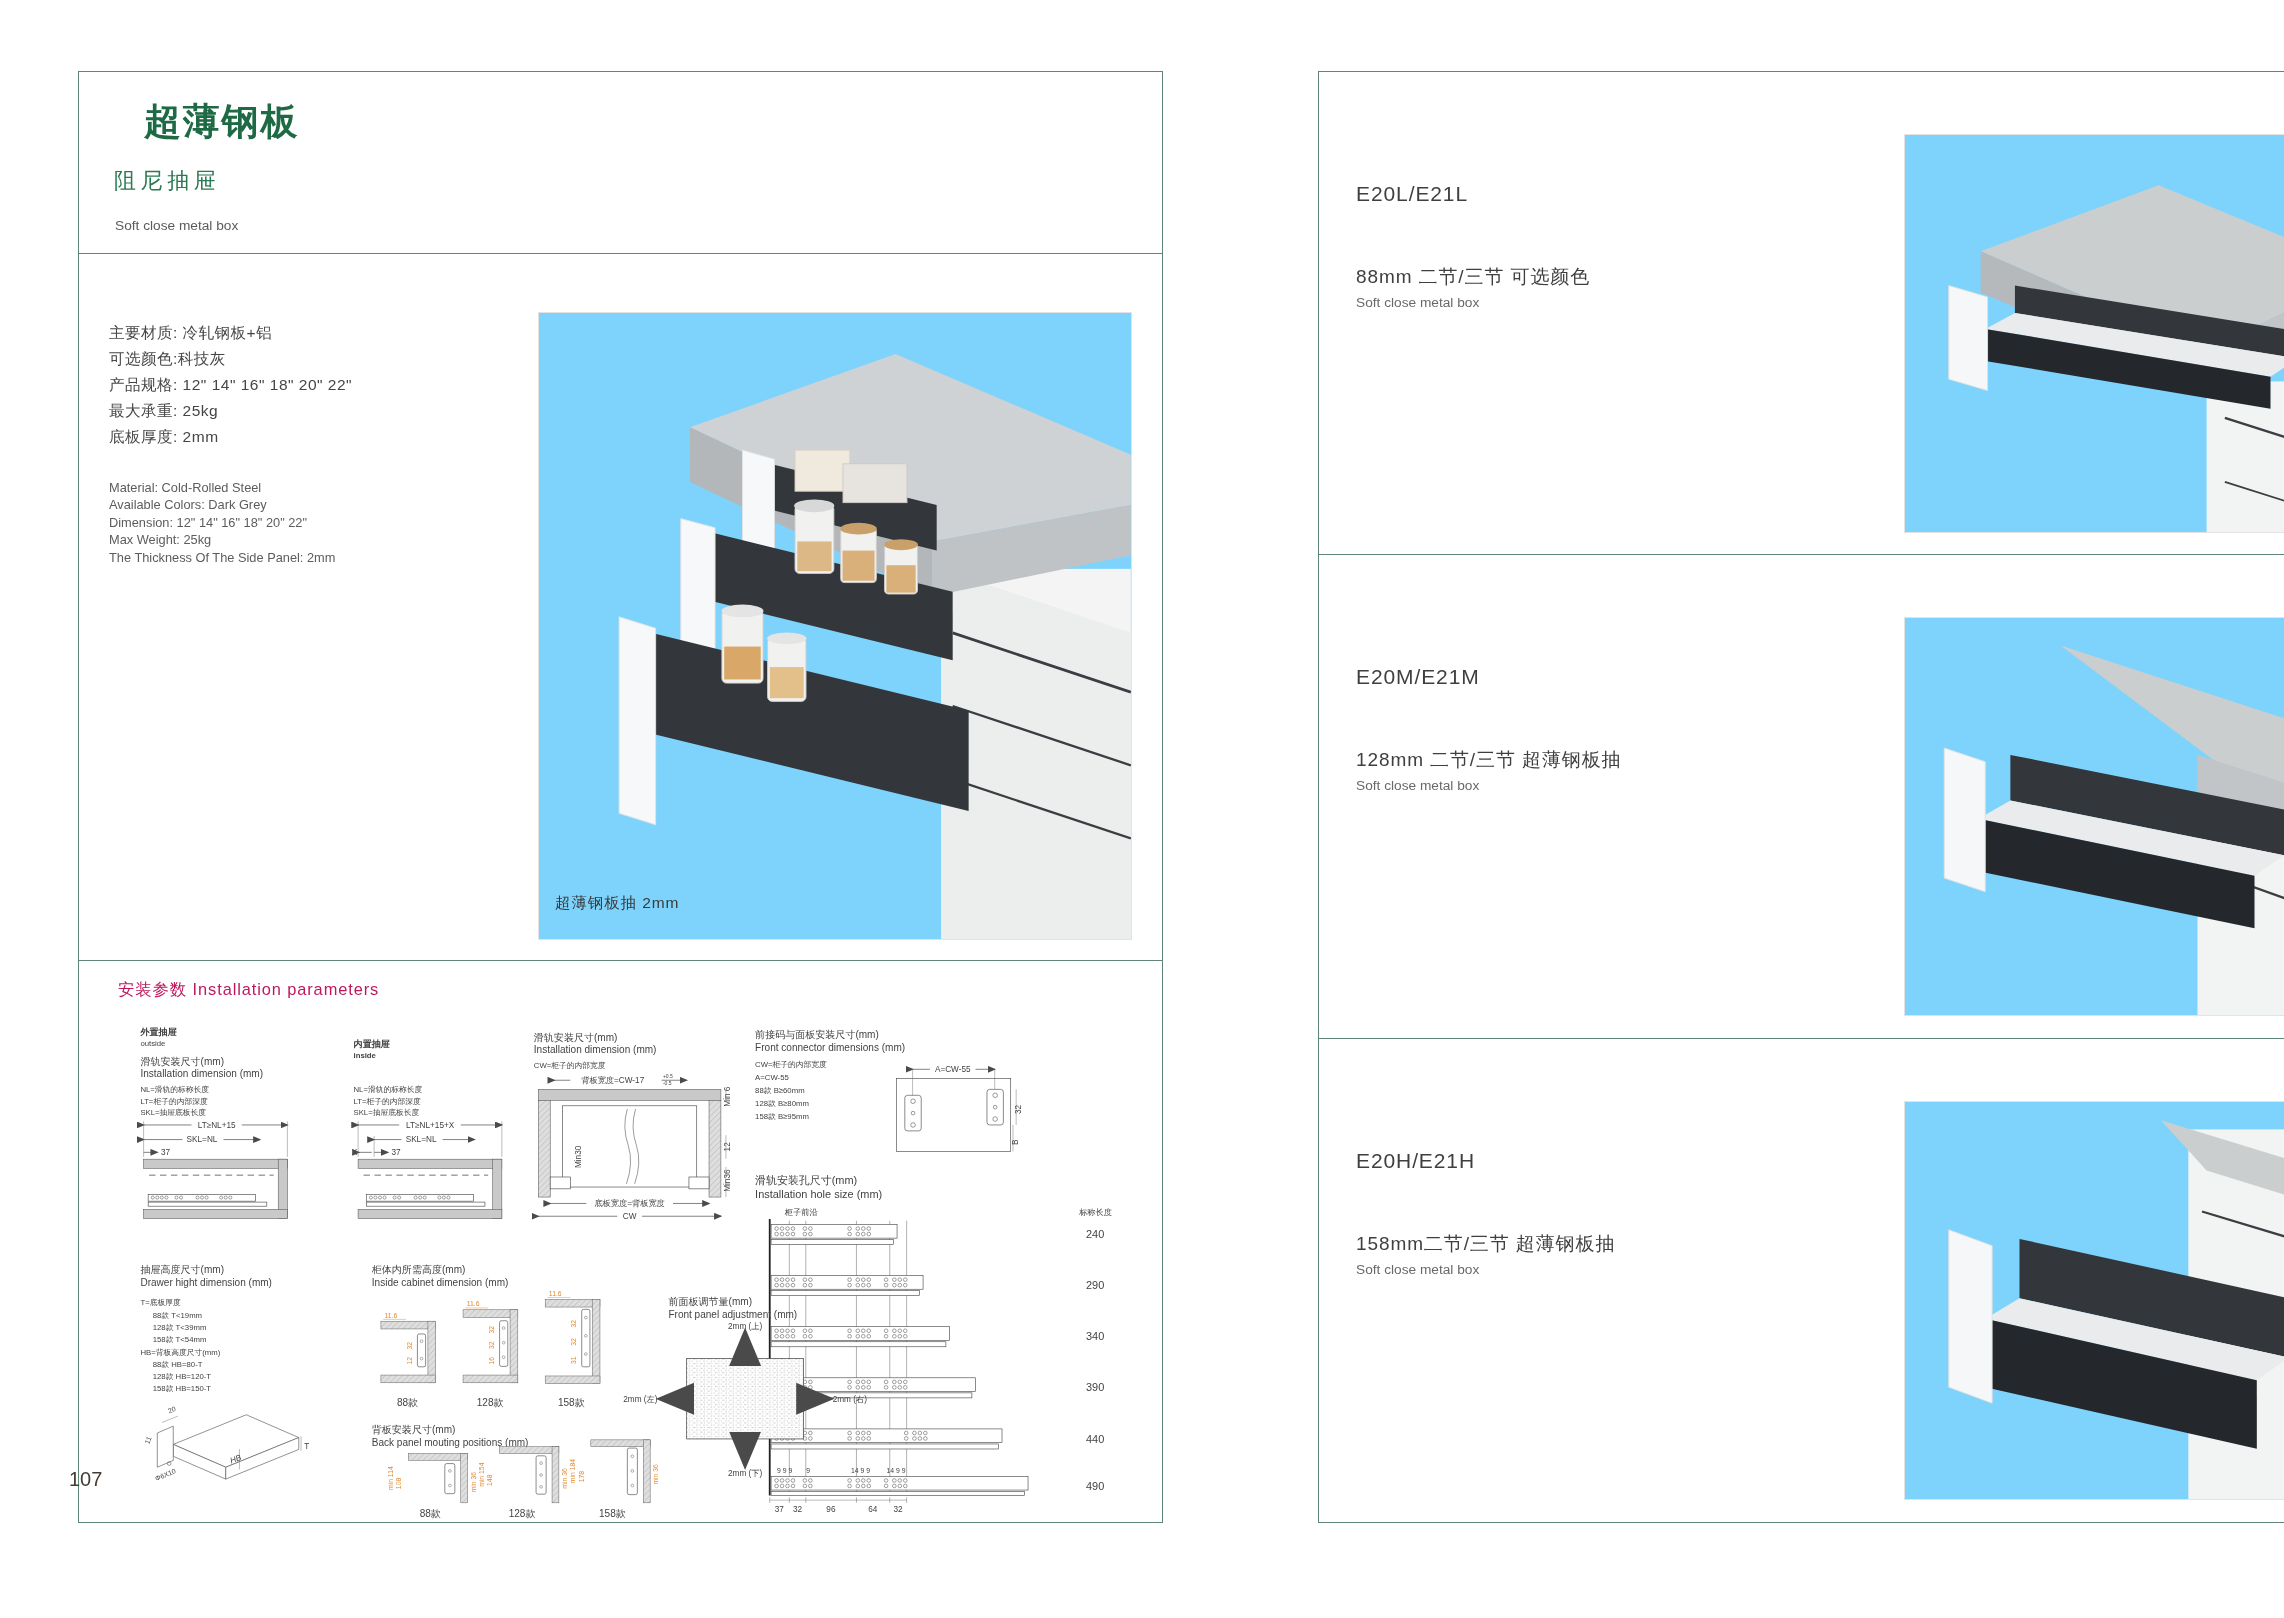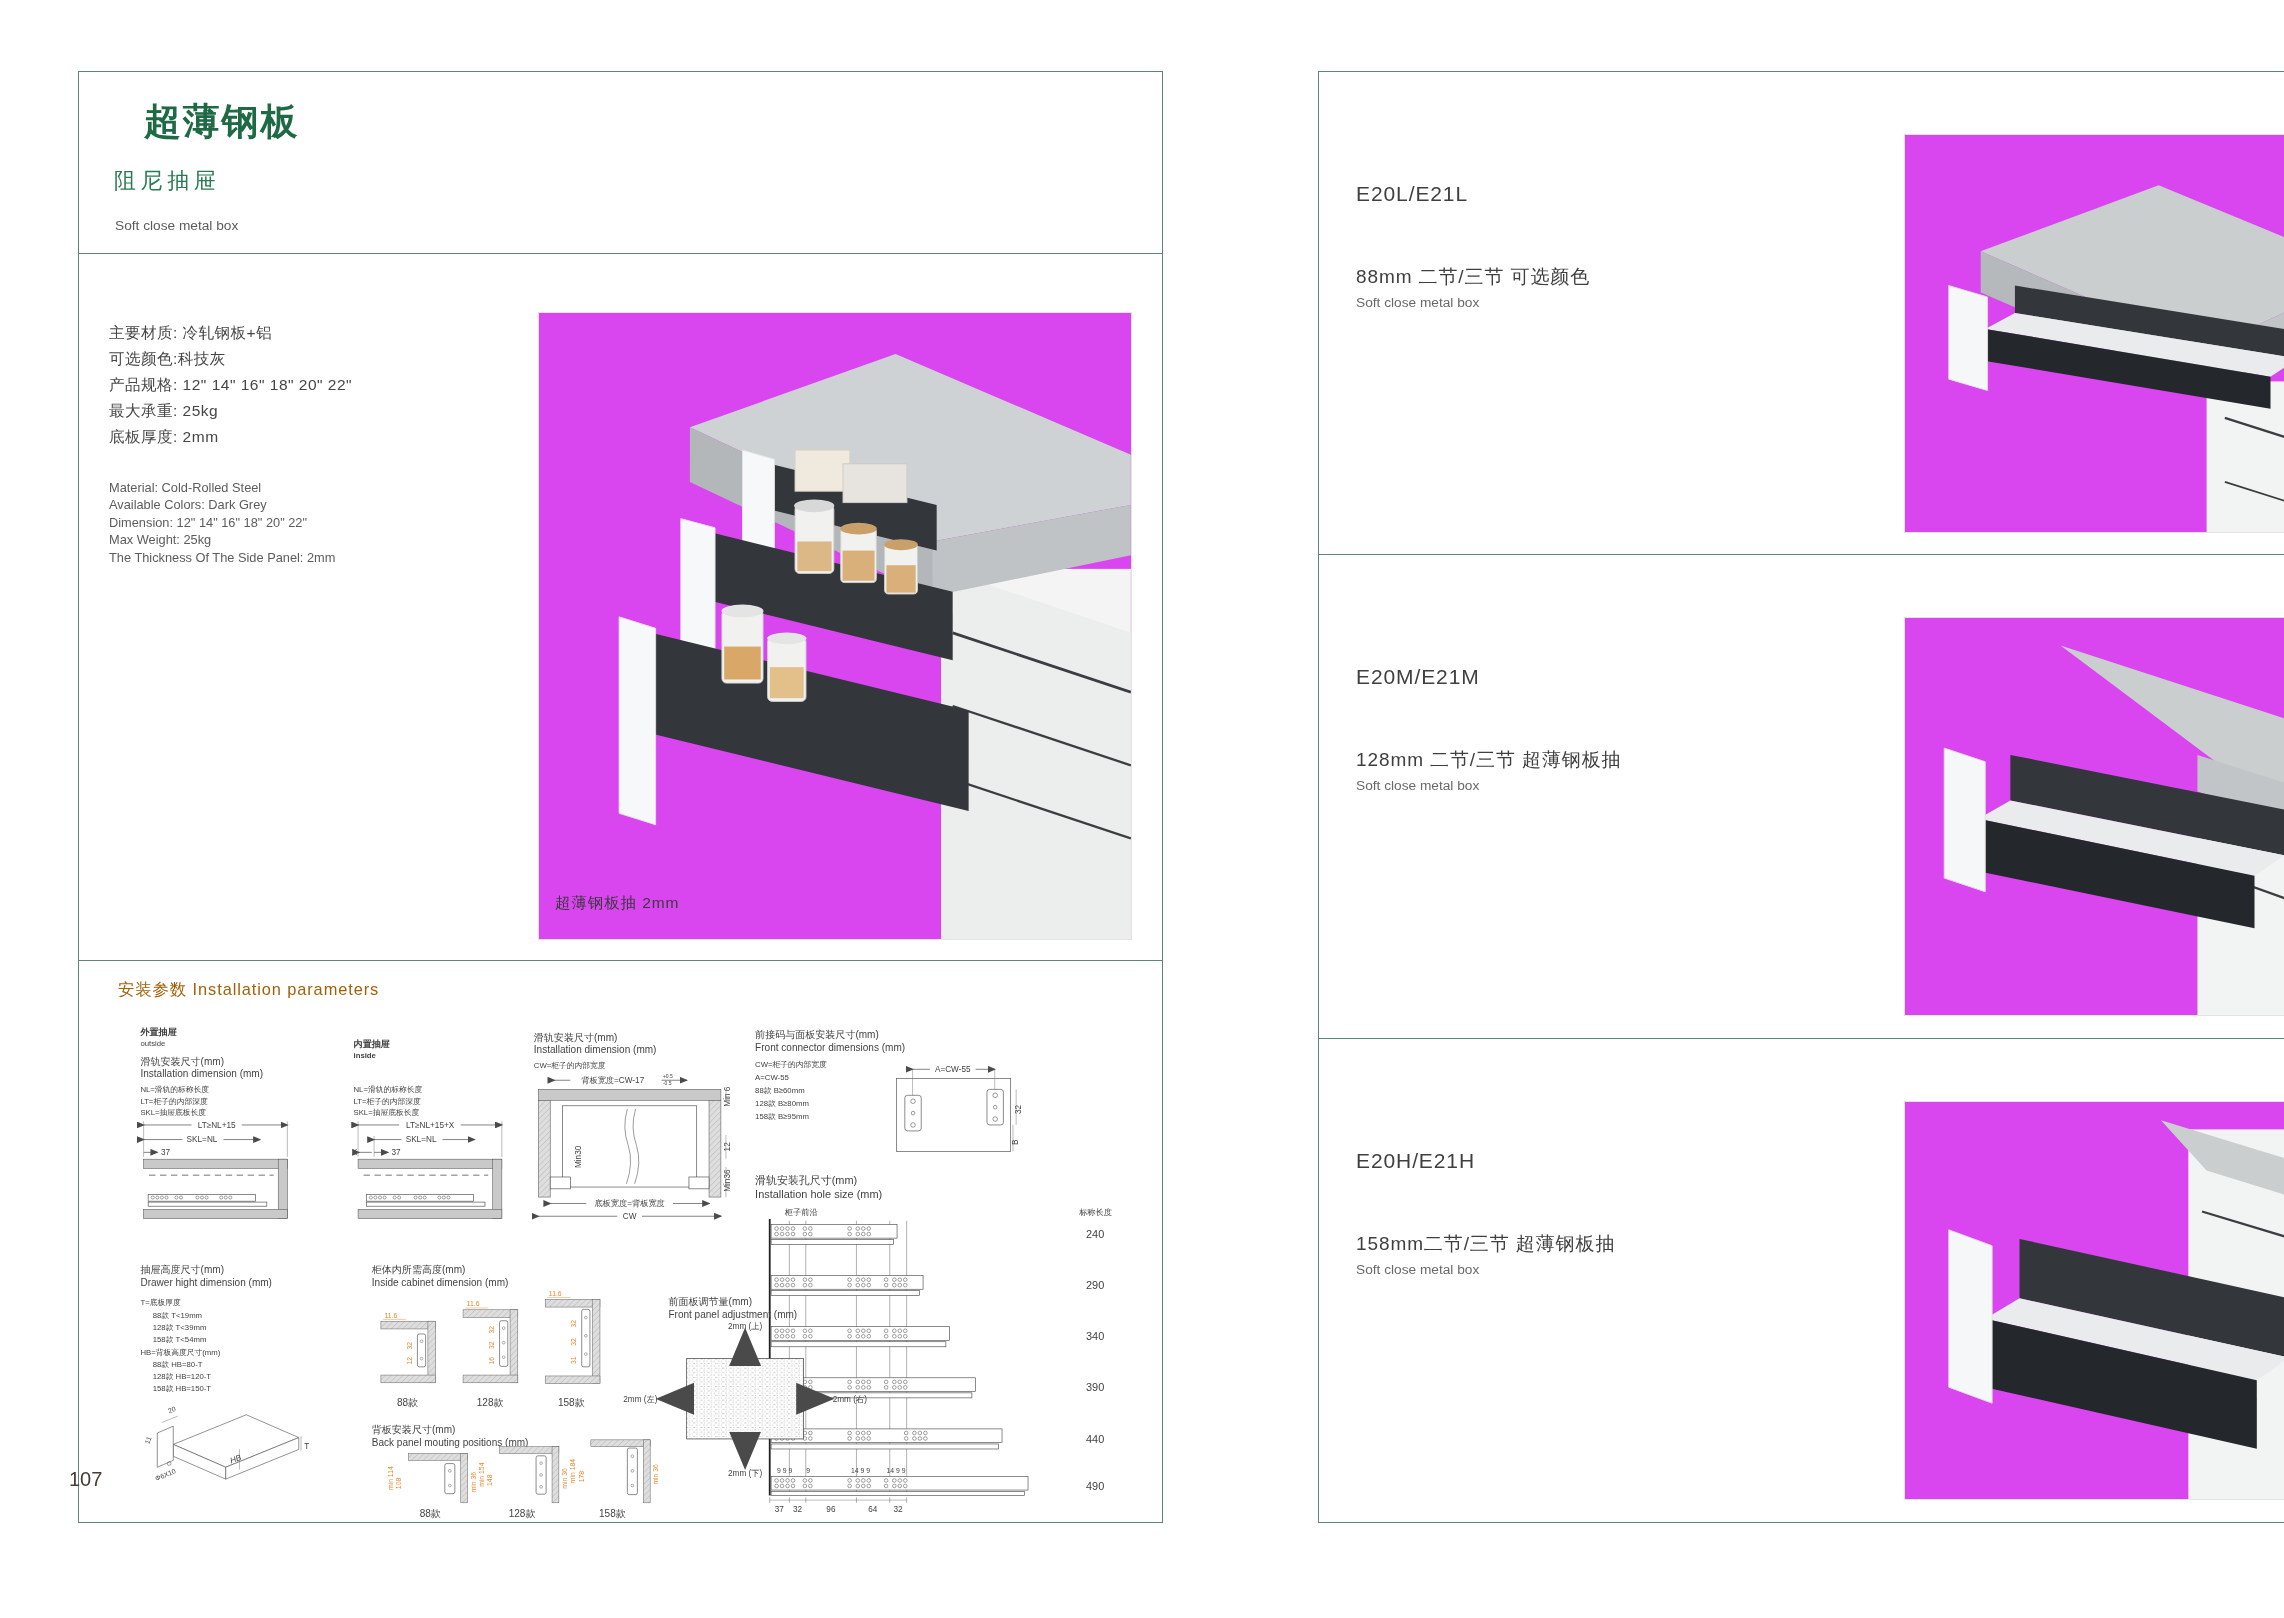--- a/index.html
+++ b/index.html
@@ -13,24 +13,24 @@
 
   
   .t-main{font-size:37px;font-weight:bold;color:#1d6a44;letter-spacing:1.8px;}
   .t-sub{font-size:22px;color:#2a7a52;letter-spacing:4.6px;}
   .t-en{font-size:13.7px;color:#5b5b5b;}
 
   
   .spec-cn{font-size:15.5px;color:#474646;line-height:26px;letter-spacing:0.5px;}
   .spec-en{font-size:12.8px;color:#5d5c5c;line-height:17.4px;}
 
-  .photo-frame{position:absolute;border:0.9px solid #e3e3e3;background:#d946ef;}
+  .photo-frame{position:absolute;border:0.9px solid #e3e3e3;background:#7dd3fc;}
   .photo-caption{position:absolute;font-size:15.5px;color:#3a3a3a;letter-spacing:0.9px;}
 
-  .install-title{font-size:16.4px;color:#a16207;letter-spacing:0.9px;}
+  .install-title{font-size:16.4px;color:#be185d;letter-spacing:0.9px;}
 
   .pagenum{position:absolute;font-size:20px;color:#453c35;}
 
   
   .r-model{font-size:21px;color:#403f3f;letter-spacing:0.9px;}
   .r-title{font-size:19px;color:#403f3f;letter-spacing:0.9px;}
   .r-sub{font-size:13.7px;color:#6a6969;}
 
   
   text{font-family:"Liberation Sans","DejaVu Sans",sans-serif;fill:#434242;}

